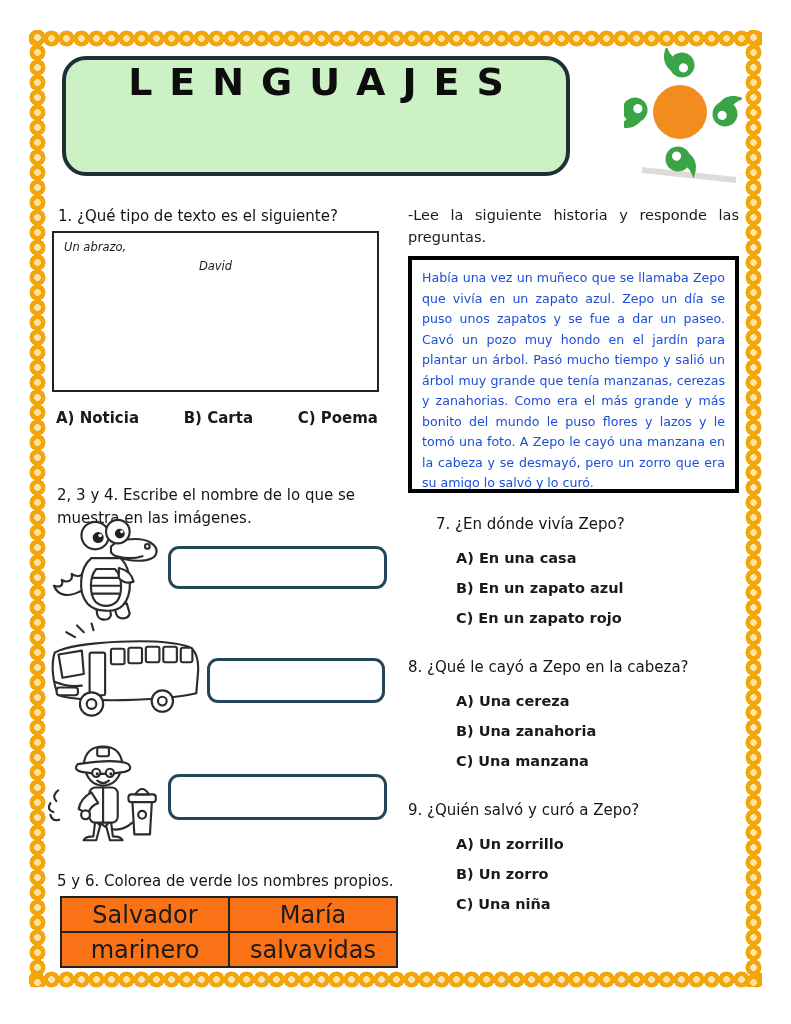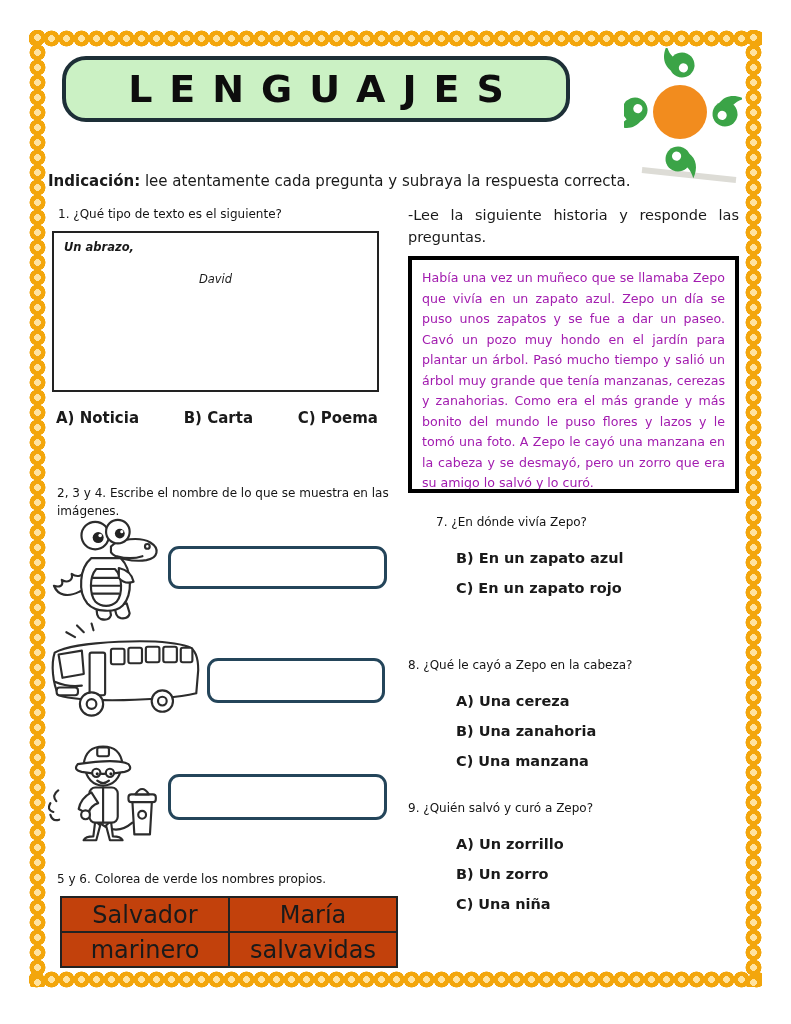--- a/index.html
+++ b/index.html
@@ -19,33 +19,33 @@
     background-image: radial-gradient(circle at 8.5px 7.5px, #ffe3a0 0 3.4px, #f3a60c 3.4px 7.8px, rgba(0,0,0,0) 8.2px);
     background-size:17px 15px; background-repeat:repeat-y;
   }
   .bead-top { top:30px; }
   .bead-bottom { top:971px; }
   .bead-left { left:29px; }
   .bead-right { right:29px; }
 
   
   .title-box {
-    position:absolute; left:62px; top:56px; width:508px; height:66px;
+    position:absolute; left:62px; top:56px; width:508px; height:120px;
     background:#cbf1c4; border:4px solid #1d2f37; border-radius:24px;
-    display:flex; align-items:center; justify-content:center;
+    display:flex; justify-content:center;
   }
   .title-box .t {
     font-size:38px; font-weight:bold; letter-spacing:17px; text-indent:17px; color:#0d0d0d;
   }
   .logo { position:absolute; left:624px; top:48px; width:118px; height:138px; }
 
   .instruction { position:absolute; left:48px; top:172px; width:700px; font-size:15px; }
   .instruction b { font-weight:bold; }
 
-  .heading { position:absolute; font-size:12px; color:#141414; }
+  .heading { position:absolute; font-size:15px; color:#141414; }
 
   
   .letter-box {
     position:absolute; left:52px; top:231px; width:327px; height:161px;
     border:2px solid #222; padding:7px 10px; font-style:italic;
     font-size:11.5px; line-height:1.32; overflow:hidden;
   }
   .letter-box p { margin-bottom:11px; text-align:justify; }
   .letter-box .sig { text-align:center; margin-top:2px; }
 
@@ -60,29 +60,29 @@
     position:absolute; background:#fff;
     border:3px solid #24455a; border-radius:11px;
   }
 
   
   .names-table {
     position:absolute; left:60px; top:896px; width:338px;
     border-collapse:collapse; table-layout:fixed;
   }
   .names-table td {
-    border:2px solid #222; text-align:center; font-size:24px; height:35px; background:#c2410c;
+    border:2px solid #222; text-align:center; font-size:24px; height:35px; background:#f97316;
   }
 
   
   .intro { position:absolute; left:408px; top:204px; width:331px; font-size:14.5px; text-align:justify; line-height:1.55; }
   .story-box {
     position:absolute; left:408px; top:256px; width:331px; height:237px;
     border:4px solid #000; padding:8px 10px; font-size:12.6px; line-height:1.63;
-    text-align:justify; overflow:hidden; color:#a21caf;
+    text-align:justify; overflow:hidden; color:#1d4ed8;
   }
   .opts { position:absolute; font-weight:bold; font-size:14.5px; }
   .opts .opt { height:30px; display:flex; align-items:center; }
 
   svg .ln { fill:#fff; stroke:#2c2c2c; stroke-width:2.2; stroke-linejoin:round; stroke-linecap:round; }
   svg .nf { fill:none; stroke:#2c2c2c; stroke-width:2.2; stroke-linejoin:round; stroke-linecap:round; }
 </style>
 </head>
 <body>
 
@@ -108,28 +108,25 @@
       </defs>
       <path d="M18 122 L112 132" stroke="#dddcd6" stroke-width="6" fill="none"></path>
       <circle cx="56" cy="64" r="27" fill="#f28c1e"></circle>
       <use href="#petal" transform="translate(58,17) rotate(115)"></use>
       <use href="#petal" transform="translate(101,66) rotate(205)"></use>
       <use href="#petal" transform="translate(54,111) rotate(295)"></use>
       <use href="#petal" transform="translate(11,62) rotate(25)"></use>
     </svg>
   </div>
 
-  <div class="instruction">
-    <b>Indicación:</b><span> lee atentamente cada pregunta y subraya la respuesta correcta.</span>
-  </div>
 
   <div class="heading" style="left:58px; top:207px;">1. ¿Qué tipo de texto es el siguiente?</div>
 
   <div class="letter-box">
-    <p style="margin-bottom:17px;font-weight:bold;">Un abrazo,</p>
+    <p style="margin-bottom:4px;">Un abrazo,</p>
     <div class="sig">David</div>
   </div>
 
   <div class="q1-options">
     <span>A) Noticia</span>
     <span>B) Carta</span>
     <span>C) Poema</span>
   </div>
 
   <div class="heading" style="left:57px; top:484px; width:345px; line-height:1.5;">2, 3 y 4. Escribe el nombre de lo que se muestra en las imágenes.</div>
@@ -220,20 +217,21 @@
     </tr>
   </tbody>
     </table>
 
   <div class="intro">-Lee la siguiente historia y responde las preguntas.</div>
 
   <div class="story-box">Había una vez un muñeco que se llamaba Zepo que vivía en un zapato azul. Zepo un día se puso unos zapatos y se fue a dar un paseo. Cavó un pozo muy hondo en el jardín para plantar un árbol. Pasó mucho tiempo y salió un árbol muy grande que tenía manzanas, cerezas y zanahorias. Como era el más grande y más bonito del mundo le puso flores y lazos y le tomó una foto. A Zepo le cayó una manzana en la cabeza y se desmayó, pero un zorro que era su amigo lo salvó y lo curó.</div>
 
   <div class="heading" style="left:408px; top:515px;margin-left:28px;">7. ¿En dónde vivía Zepo?</div>
   <div class="opts" style="left:456px; top:543px;">
+    <div class="opt">A) En una casa</div>
     <div class="opt">B) En un zapato azul</div>
     <div class="opt">C) En un zapato rojo</div>
   </div>
 
   <div class="heading" style="left:408px; top:658px;">8. ¿Qué le cayó a Zepo en la cabeza?</div>
   <div class="opts" style="left:456px; top:686px;">
     <div class="opt">A) Una cereza</div>
     <div class="opt">B) Una zanahoria</div>
     <div class="opt">C) Una manzana</div>
   </div>

